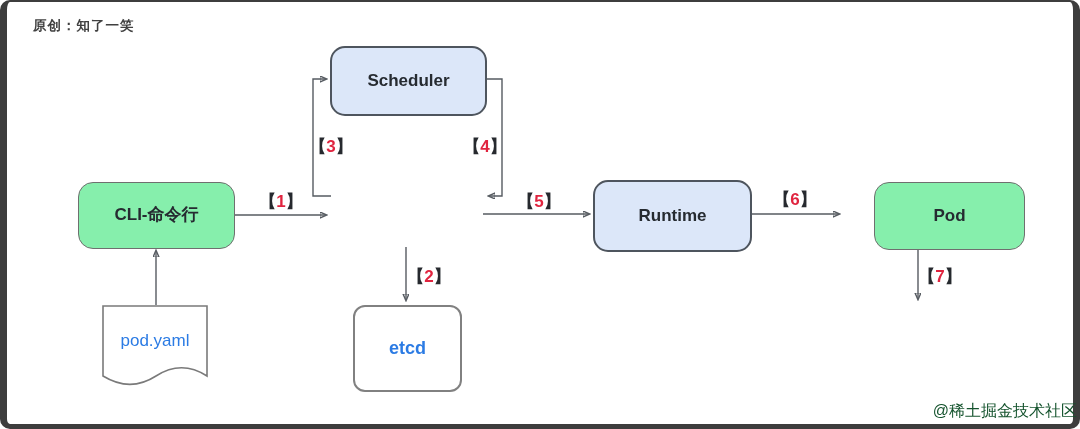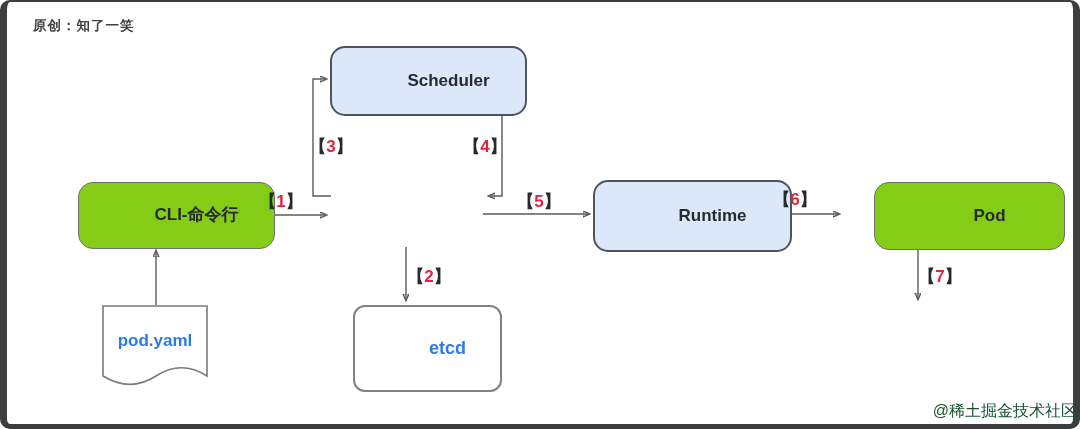--- a/index.html
+++ b/index.html
@@ -6,43 +6,43 @@
   body{font-family:"Liberation Sans","DejaVu Sans",sans-serif;}
   .canvas{position:relative;width:1080px;height:429px;background:#ffffff;overflow:hidden;}
   .frame{position:absolute;inset:0;border:solid #3d3d3d;border-width:2px 7px 5px 7px;border-radius:10px;pointer-events:none;z-index:30;}
   .wm{position:absolute;color:#404040;z-index:5;white-space:nowrap;}
   .wm-tl{left:33px;top:17px;font-size:13.5px;font-weight:bold;letter-spacing:1px;}
   .wm-br{right:3px;bottom:7px;font-size:16px;color:#14532d;z-index:31;}
   .edges{position:absolute;left:0;top:0;width:1080px;height:429px;z-index:1;}
   .edges path{fill:none;stroke:#565b61;stroke-width:1.4;}
   .node{position:absolute;display:flex;align-items:center;justify-content:center;
         font-weight:bold;font-size:17px;color:#262b31;border-radius:15px;z-index:2;
-        text-align:center;line-height:1.2;padding-left:40px;}
+        text-align:center;line-height:1.2;}
   .node.blue{background:#dce7f9;border:2px solid #4e555e;}
-  .node.white{background:#84cc16;border:1.6px solid #6f6f6f;}
+  .node.white{background:#86efac;border:1.6px solid #6f6f6f;}
   #node-cli{left:78px;top:182px;width:155px;height:65px;}
   #node-scheduler{left:330px;top:46px;width:153px;height:66px;}
   #node-apiserver{left:330px;top:180px;width:153px;height:67px;}
   #node-kubelet{left:593px;top:180px;width:155px;height:68px;}
   #node-pod{left:874px;top:182px;width:149px;height:66px;}
   #node-etcd{left:353px;top:305px;width:105px;height:83px;background:#fff;border:2px solid #818181;
              border-radius:12px;color:#2b7be4;font-size:18px;}
   .step{position:absolute;transform:translate(-50%,-50%);font-weight:bold;font-size:17px;
         color:#26292e;white-space:nowrap;z-index:3;}
   .step .num{color:#e0243f;}
   #step-1{left:281px;top:201px;} #step-2{left:429px;top:276px;}
   #step-3{left:331px;top:146px;} #step-4{left:485px;top:146px;}
   #step-5{left:539px;top:201px;} #step-6{left:795px;top:199px;}
   #step-7{left:940px;top:276px;}
   .docwrap{position:absolute;z-index:2;}
   #doc-podyaml{left:102px;top:305px;width:106px;height:86px;}
   #doc-runtime{left:850px;top:303px;width:142px;height:88px;}
   .docwrap svg{position:absolute;left:0;top:0;overflow:visible;}
   .doc-label{position:absolute;display:flex;flex-direction:column;align-items:center;justify-content:center;
-             font-weight:bold;color:#2b7be4;z-index:4;text-align:left;}
+             font-weight:normal;color:#2b7be4;z-index:4;text-align:left;}
   #doc-podyaml .doc-label{left:0;top:0;width:106px;height:72px;font-size:17px;}
   #doc-runtime .doc-label{left:0;top:14px;width:128px;height:56px;font-size:17px;line-height:25px;}
 </style>
 </head>
 <body>
 
 <div class="canvas">
   <div class="frame"></div>
 
   <div class="wm wm-tl">原创：知了一笑</div>

